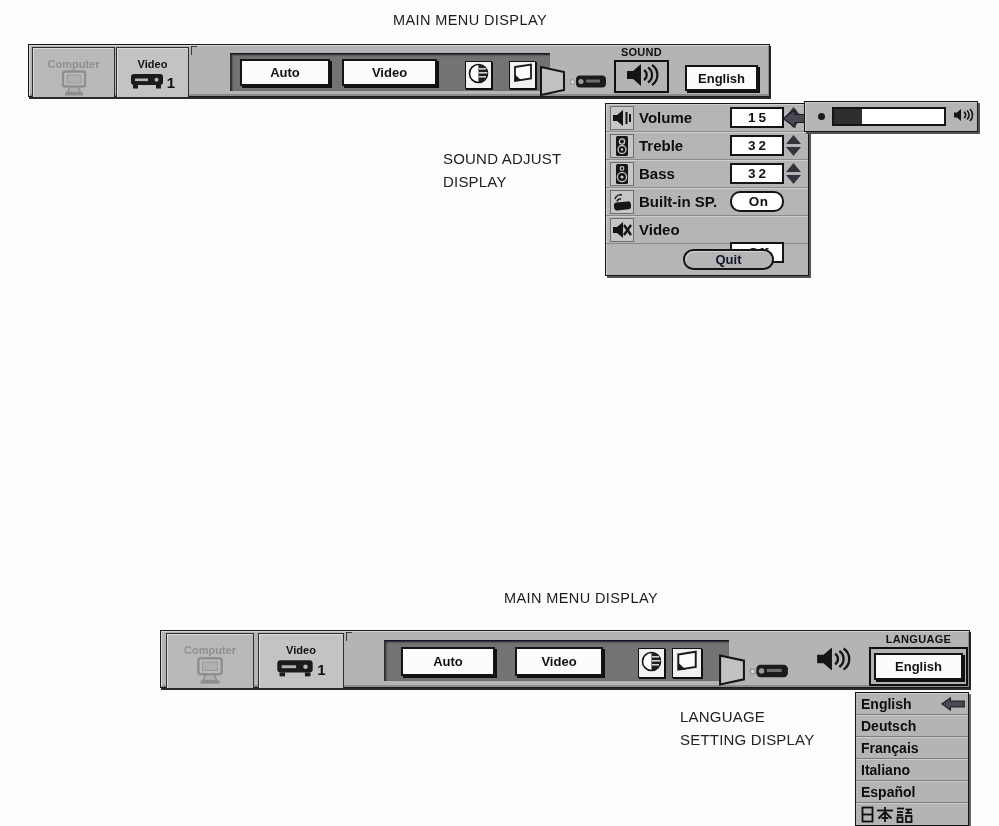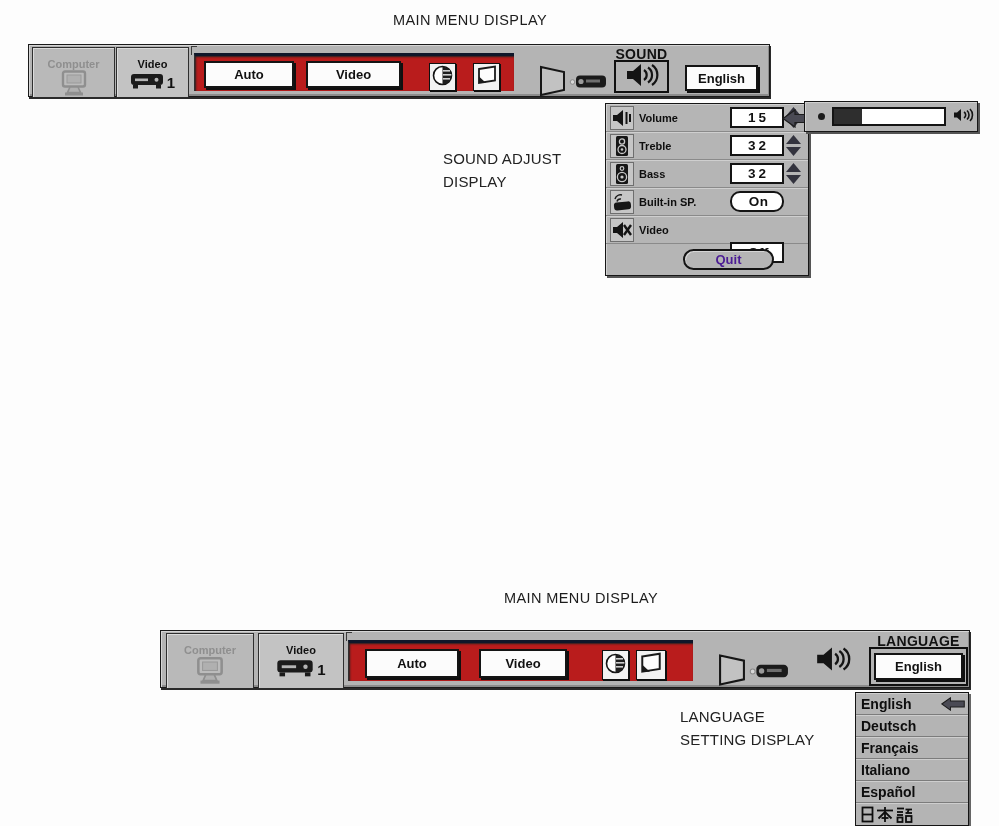--- a/index.html
+++ b/index.html
@@ -16,46 +16,46 @@
              box-shadow:inset 1px 1px 0 #d6d6d6, inset -1px -2px 0 #8c8c8c, 1px 2px 0 #2a2a2a; }
   .tab { background:#b9b9b9; border:1px solid #2f2f2f; border-bottom:none;
          box-shadow:inset 1px 1px 0 #dcdcdc;
          display:flex; flex-direction:column; align-items:center; padding-top:10px; }
   .tab.lighter { background:#c3c3c3; }
   .tab-label { font-size:11px; font-weight:bold; color:#111; }
   .tab-label.disabled { color:#8f8f8f; }
   .tab-body { display:flex; align-items:center; gap:3px; margin-top:1px; }
   .channel-num { font-size:15px; font-weight:bold; color:#111; }
 
-  .darkarea { background:#b91c1c; border-top:3px solid #0f172a; border-left:1px solid #303030;
-              box-shadow:inset 1px 1px 2px #222; }
+  .darkarea { background:#737373; border-top:1px solid #0f172a; border-left:1px solid #303030;
+              box-shadow:inset 1px 1px 2px #222;margin-left:36px; }
   .btn-white { background:#fcfcfc; border:2px solid #141414; box-shadow:2px 2px 0 #101010;
                font-size:13px; font-weight:bold; color:#111; display:flex; align-items:center; justify-content:center; }
   .iconbox { background:#f2f2f2; border:1px solid #101010; box-shadow:1px 1px 0 #101010;
              display:flex; align-items:center; justify-content:center; }
 
-  .section-label { font-size:14px; font-weight:bold; color:#111; text-align:center; letter-spacing:.3px; }
+  .section-label { font-size:11px; font-weight:bold; color:#111; text-align:center; letter-spacing:.3px; }
   .selected-box { border:2px solid #101010; display:flex; align-items:center; justify-content:center; }
   .select-wrap { border:2px solid #101010; padding:3px; display:flex; align-items:center; justify-content:center; }
 
   
   #sound-panel { left:605px; top:103px; width:204px; height:173px; background:#b5b5b5;
                  border:1px solid #161616; box-shadow:2px 2px 0 #555, inset 1px 1px 0 #d2d2d2; }
   .srow { position:relative; height:28px; display:flex; align-items:center; border-bottom:1px solid #8a8a8a;
           box-shadow:inset 0 1px 0 #cfcfcf; padding-right:5px; }
   .srow-iconbox { width:24px; height:24px; margin-left:4px; background:#c6c6c6; border:1px solid #6e6e6e;
                   display:flex; align-items:center; justify-content:center; flex:none; }
-  .srow-label { font-size:11px; font-weight:bold; color:#0e0e0e; margin-left:5px; flex:1; white-space:nowrap; }
+  .srow-label { font-size:15px; font-weight:bold; color:#0e0e0e; margin-left:5px; flex:1; white-space:nowrap; }
   .valuebox { width:54px; height:21px; background:#fff; border:2px solid #141414; flex:none;
               font-size:13.5px; font-weight:bold; color:#111; display:flex; align-items:center; justify-content:center;
               letter-spacing:3px; padding-left:3px; }
   .spin { width:19px; height:24px; flex:none; display:flex; align-items:center; justify-content:center; }
   .quit-row { position:relative; height:32px; }
   #quit-btn { left:77px; top:5px; width:91px; height:21px; border:2px solid #141414; border-radius:11px;
-              background:#b5b5b5; font-size:13px; font-weight:bold; color:#4c1d95;
+              background:#b5b5b5; font-size:13px; font-weight:bold; color:#0f172a;
               display:flex; align-items:center; justify-content:center; box-shadow:inset 1px 1px 0 #d5d5d5; }
 
   
   #vol-popup { left:804px; top:101px; width:174px; height:31px; background:#b5b5b5;
                border:1px solid #161616; box-shadow:2px 2px 0 #555, inset 1px 1px 0 #d0d0d0;
                display:flex; align-items:center; }
   #vol-dot { width:7px; height:7px; background:#1b1b1b; border-radius:50%; margin-left:13px; flex:none; }
   #vol-track { width:114px; height:19px; margin-left:7px; background:#fff; border:2px solid #141414;
                flex:none; overflow:hidden; }
   #vol-fill { height:100%; background:#2e2e2e; }

